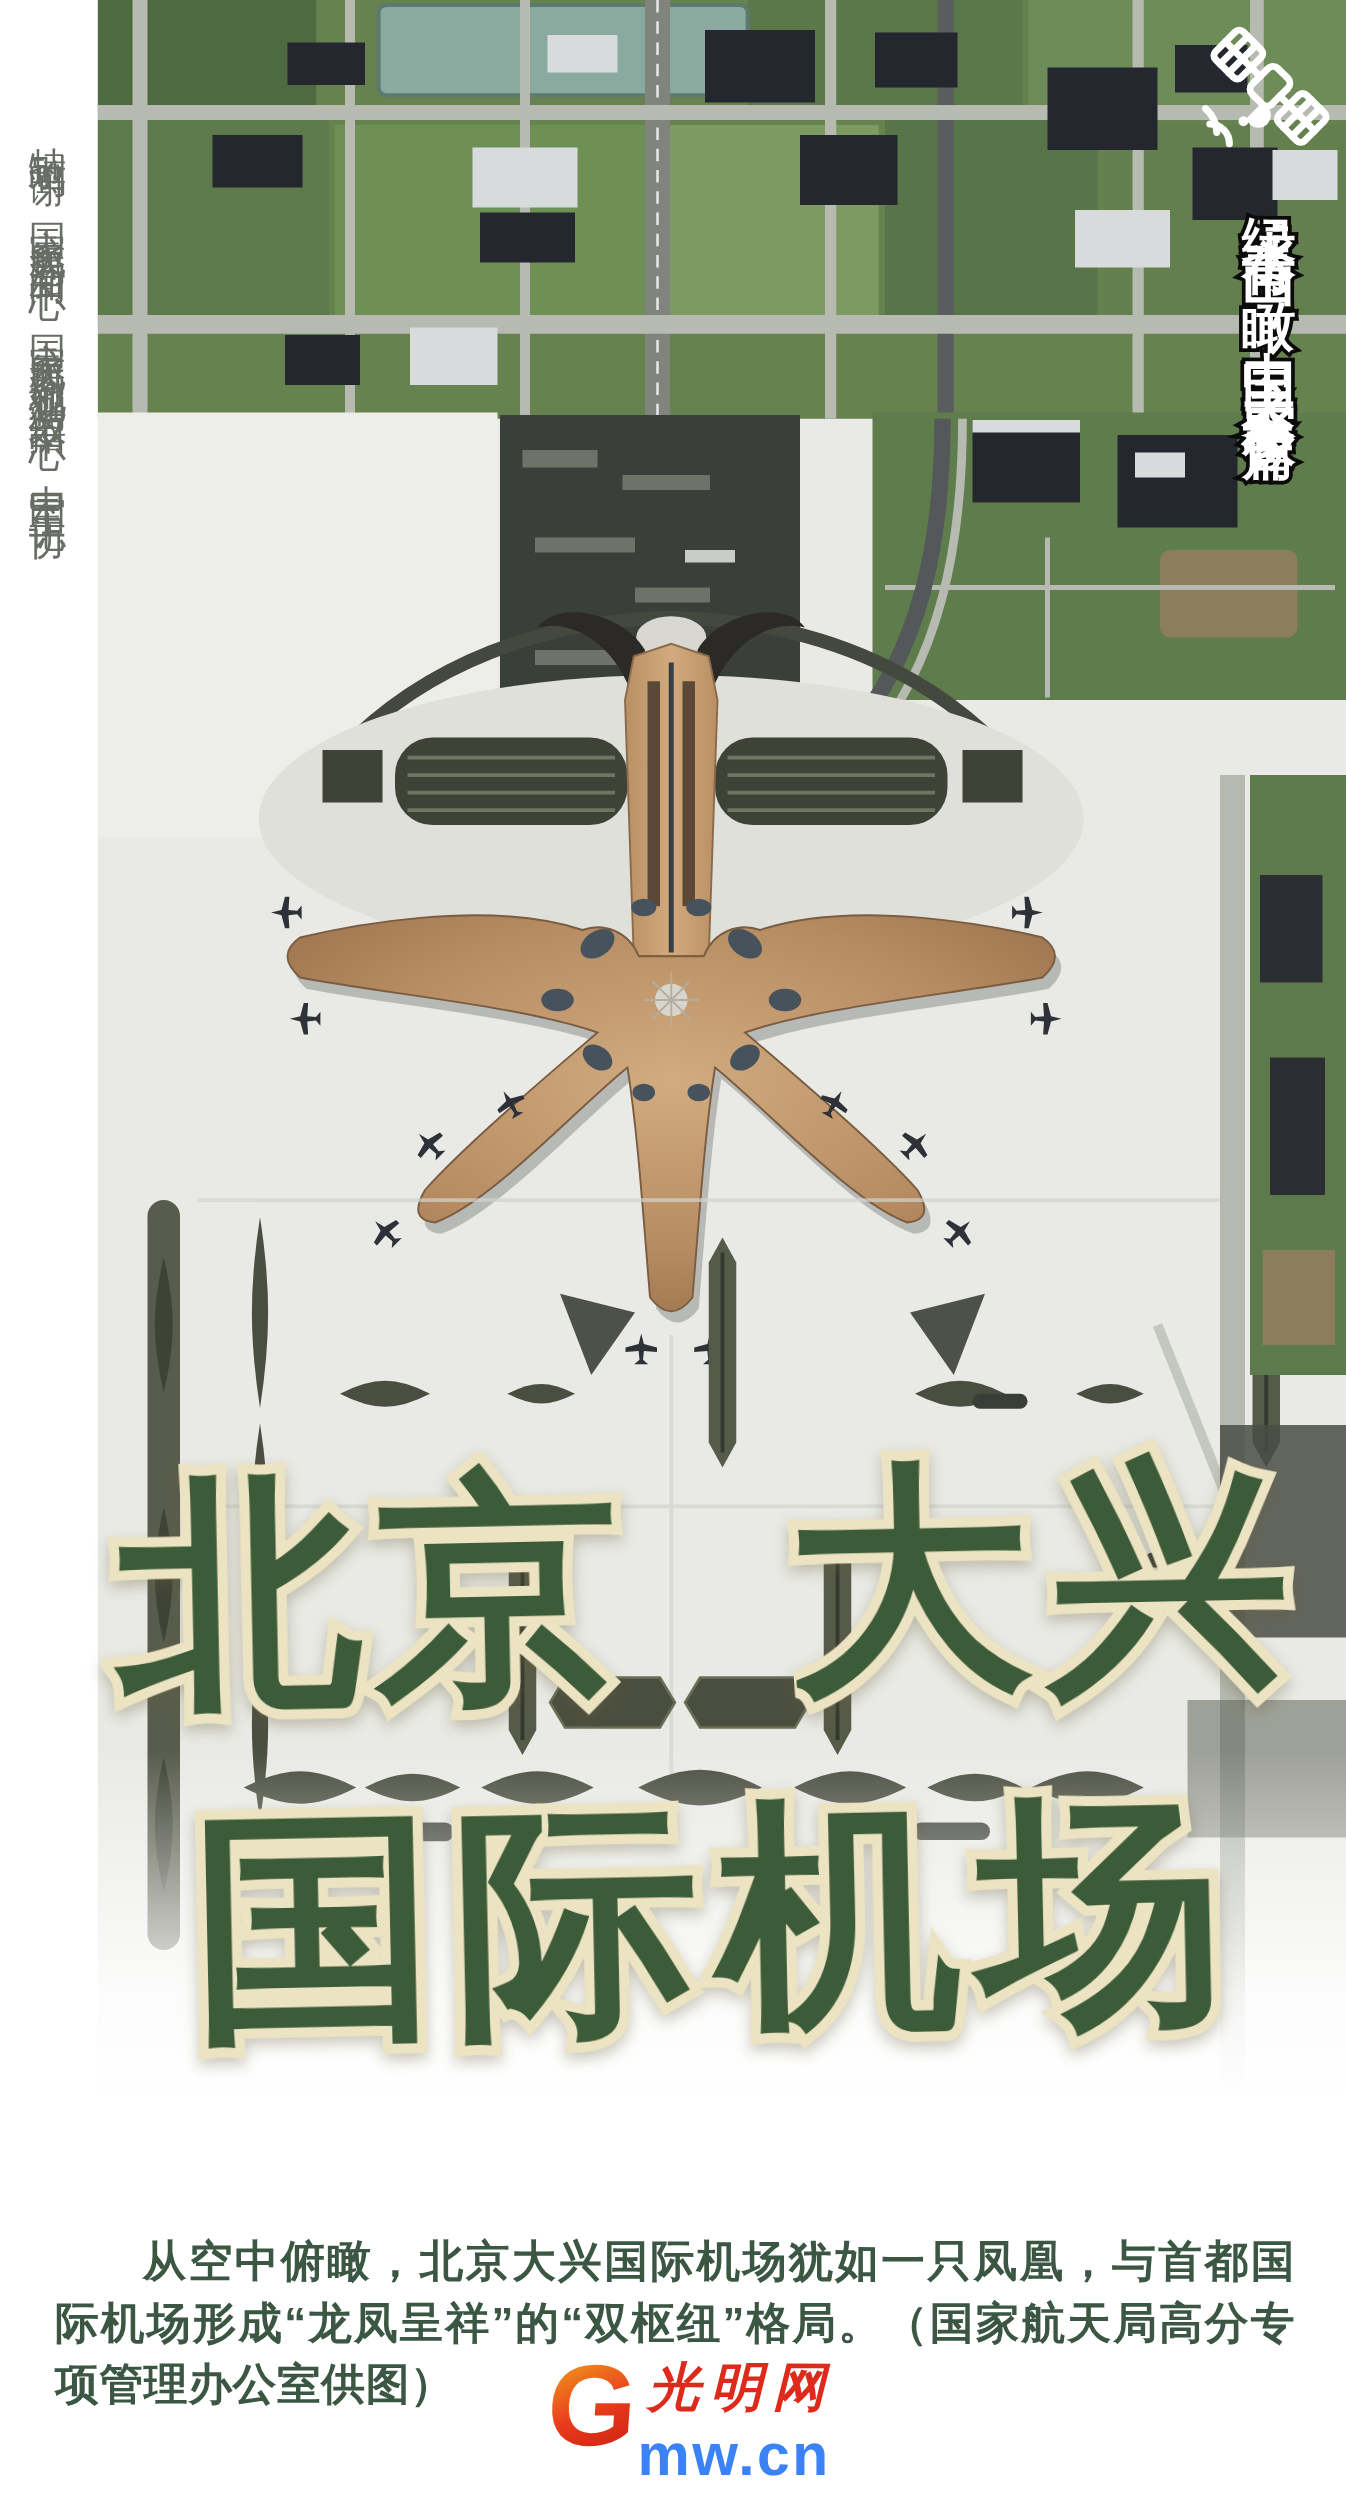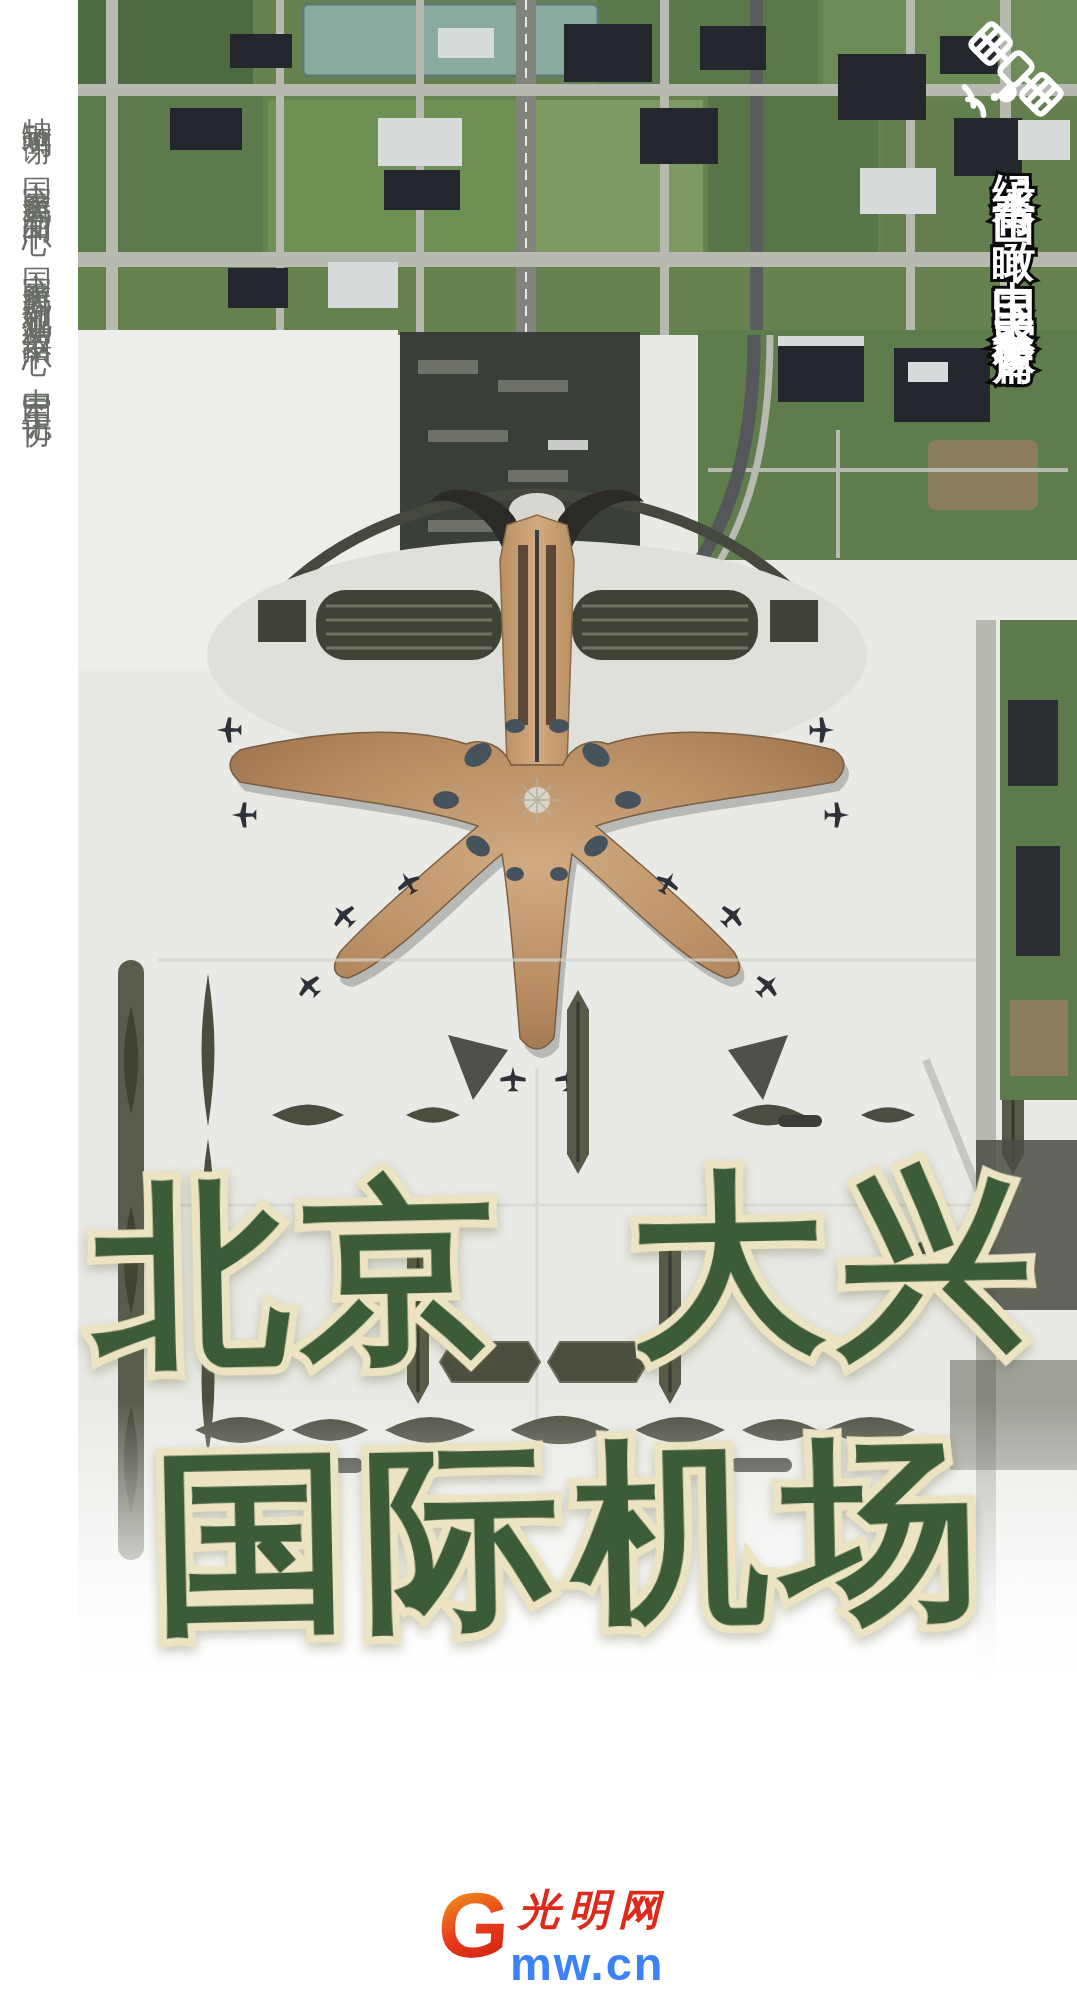--- a/index.html
+++ b/index.html
@@ -307,20 +307,21 @@
     </g>
   </svg>
 
   <div class="banner">绿水青山“瞰”中国之太空影像篇</div>
 
   <div class="title">
     <div class="l1">北京 大兴</div>
     <div class="l2">国际机场</div>
   </div>
 
+  <p class="caption">从空中俯瞰，北京大兴国际机场犹如一只凤凰，与首都国际机场形成“龙凤呈祥”的“双枢纽”格局。（国家航天局高分专项管理办公室供图）</p>
 
   <div class="logo">
     <span class="logo-g">G</span>
     <span class="logo-cn">光明网</span>
     <span class="logo-en">mw.cn</span>
   </div>
 
 </div>
 
 </body></html>

